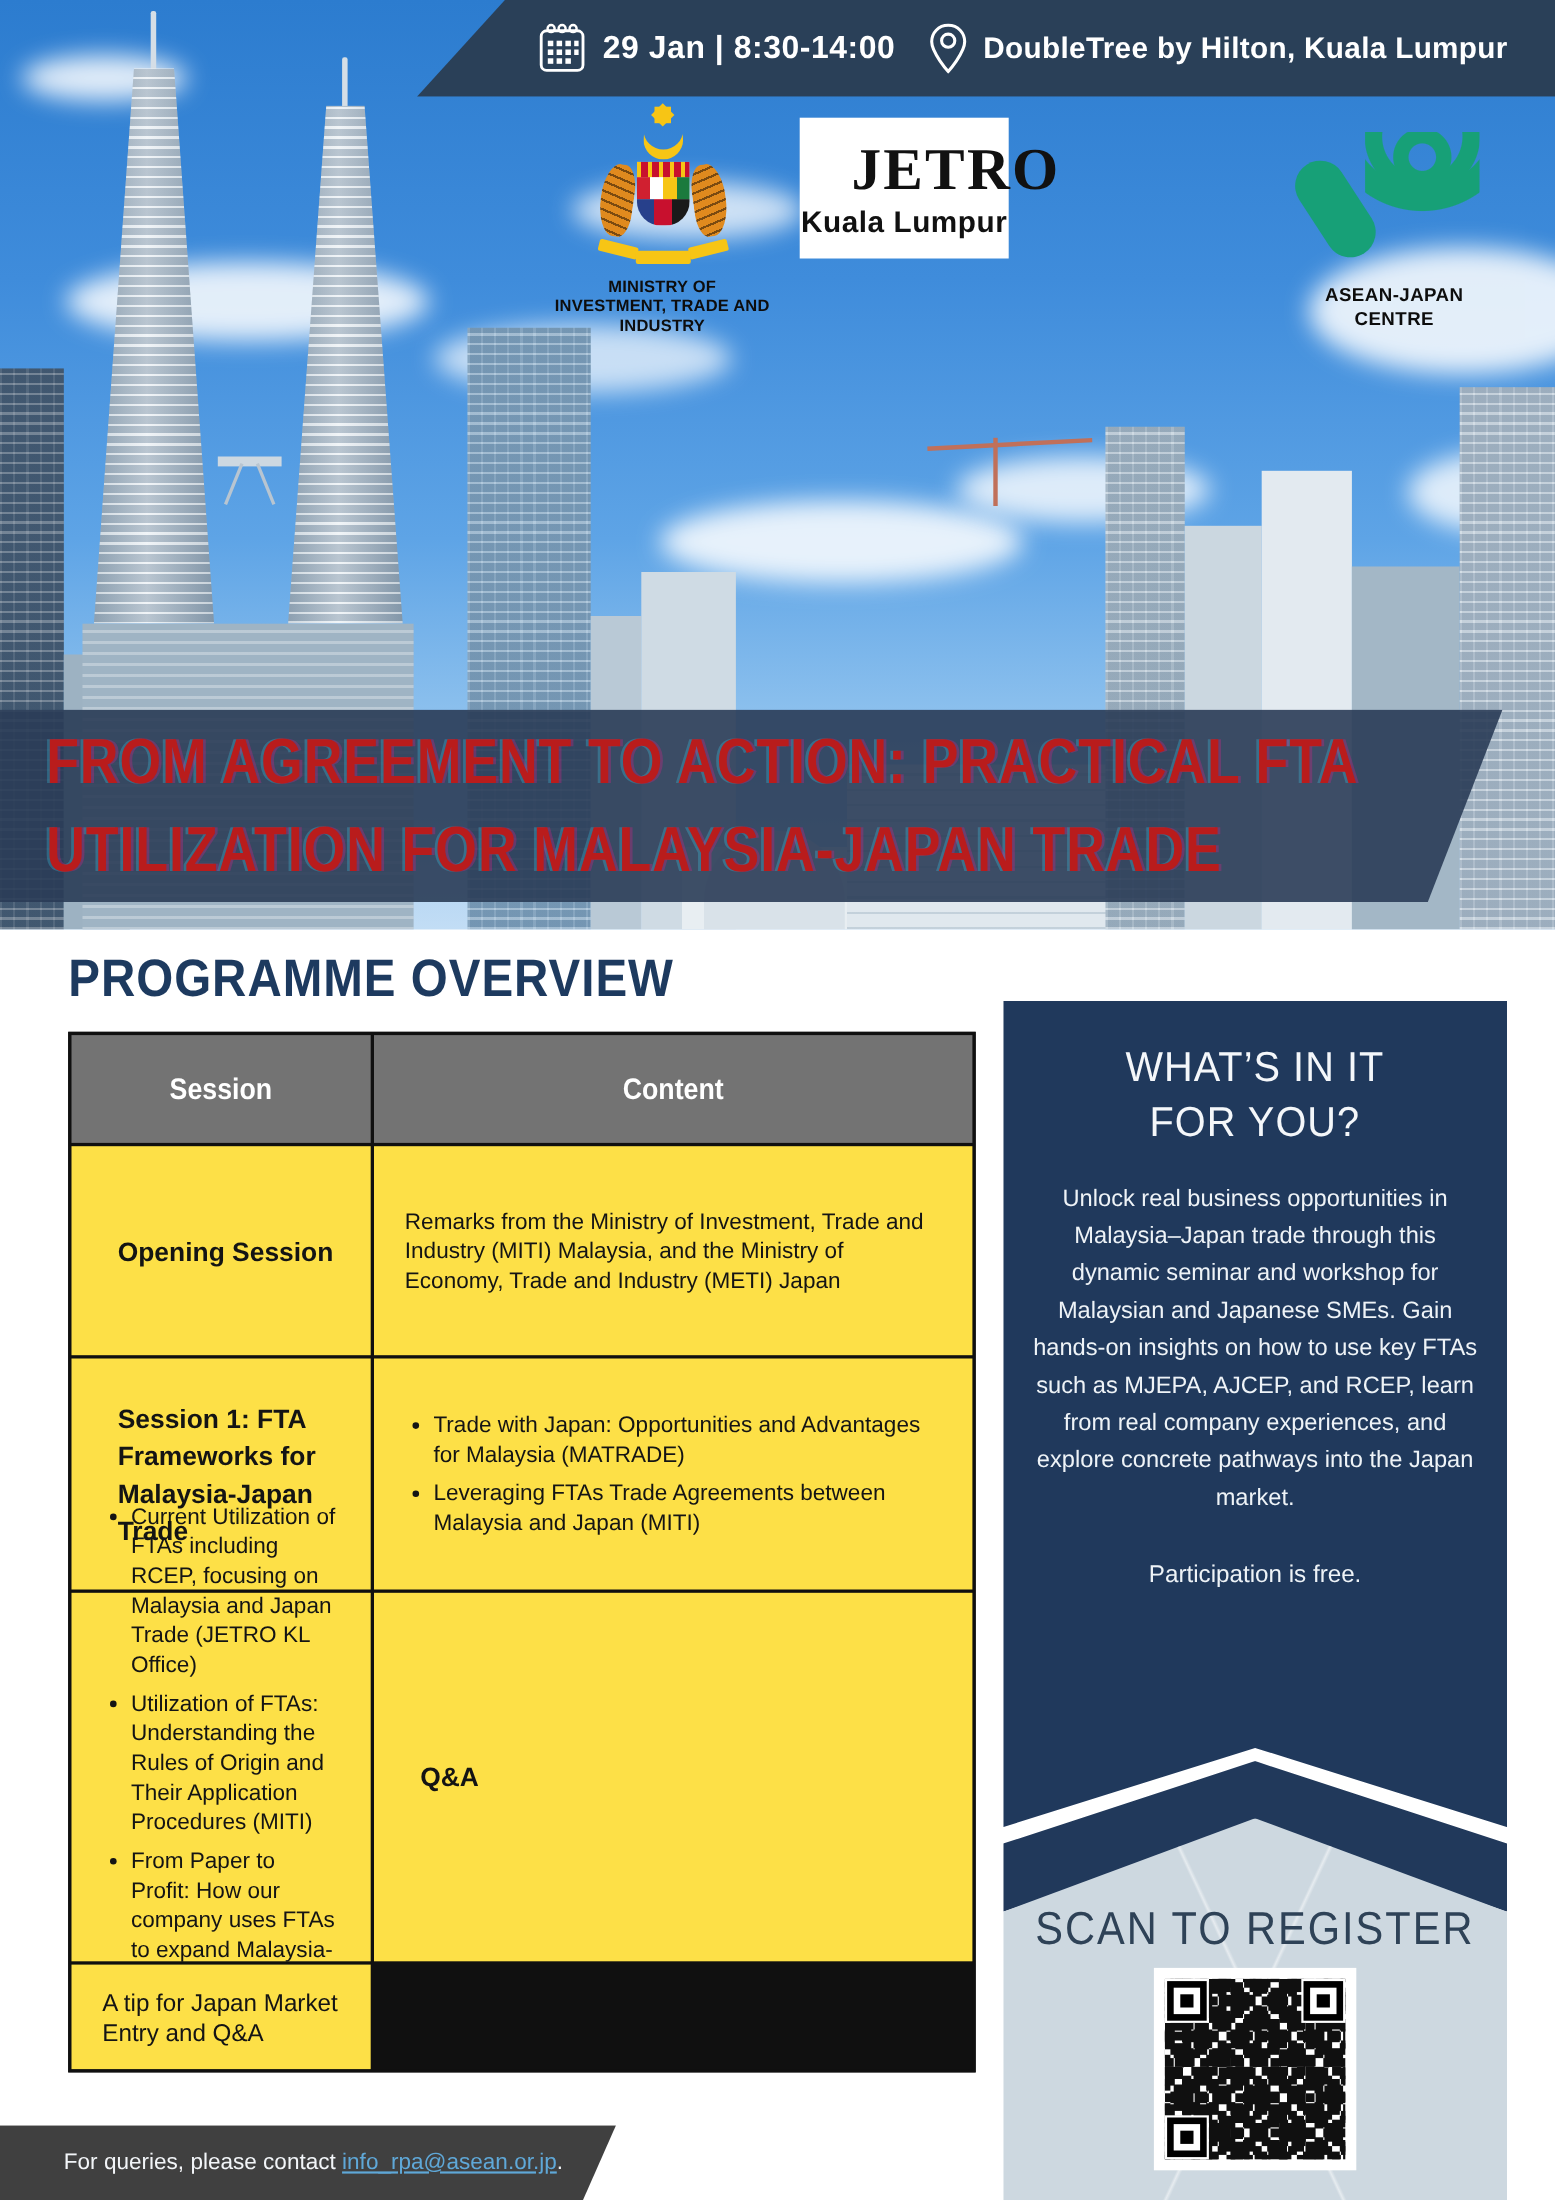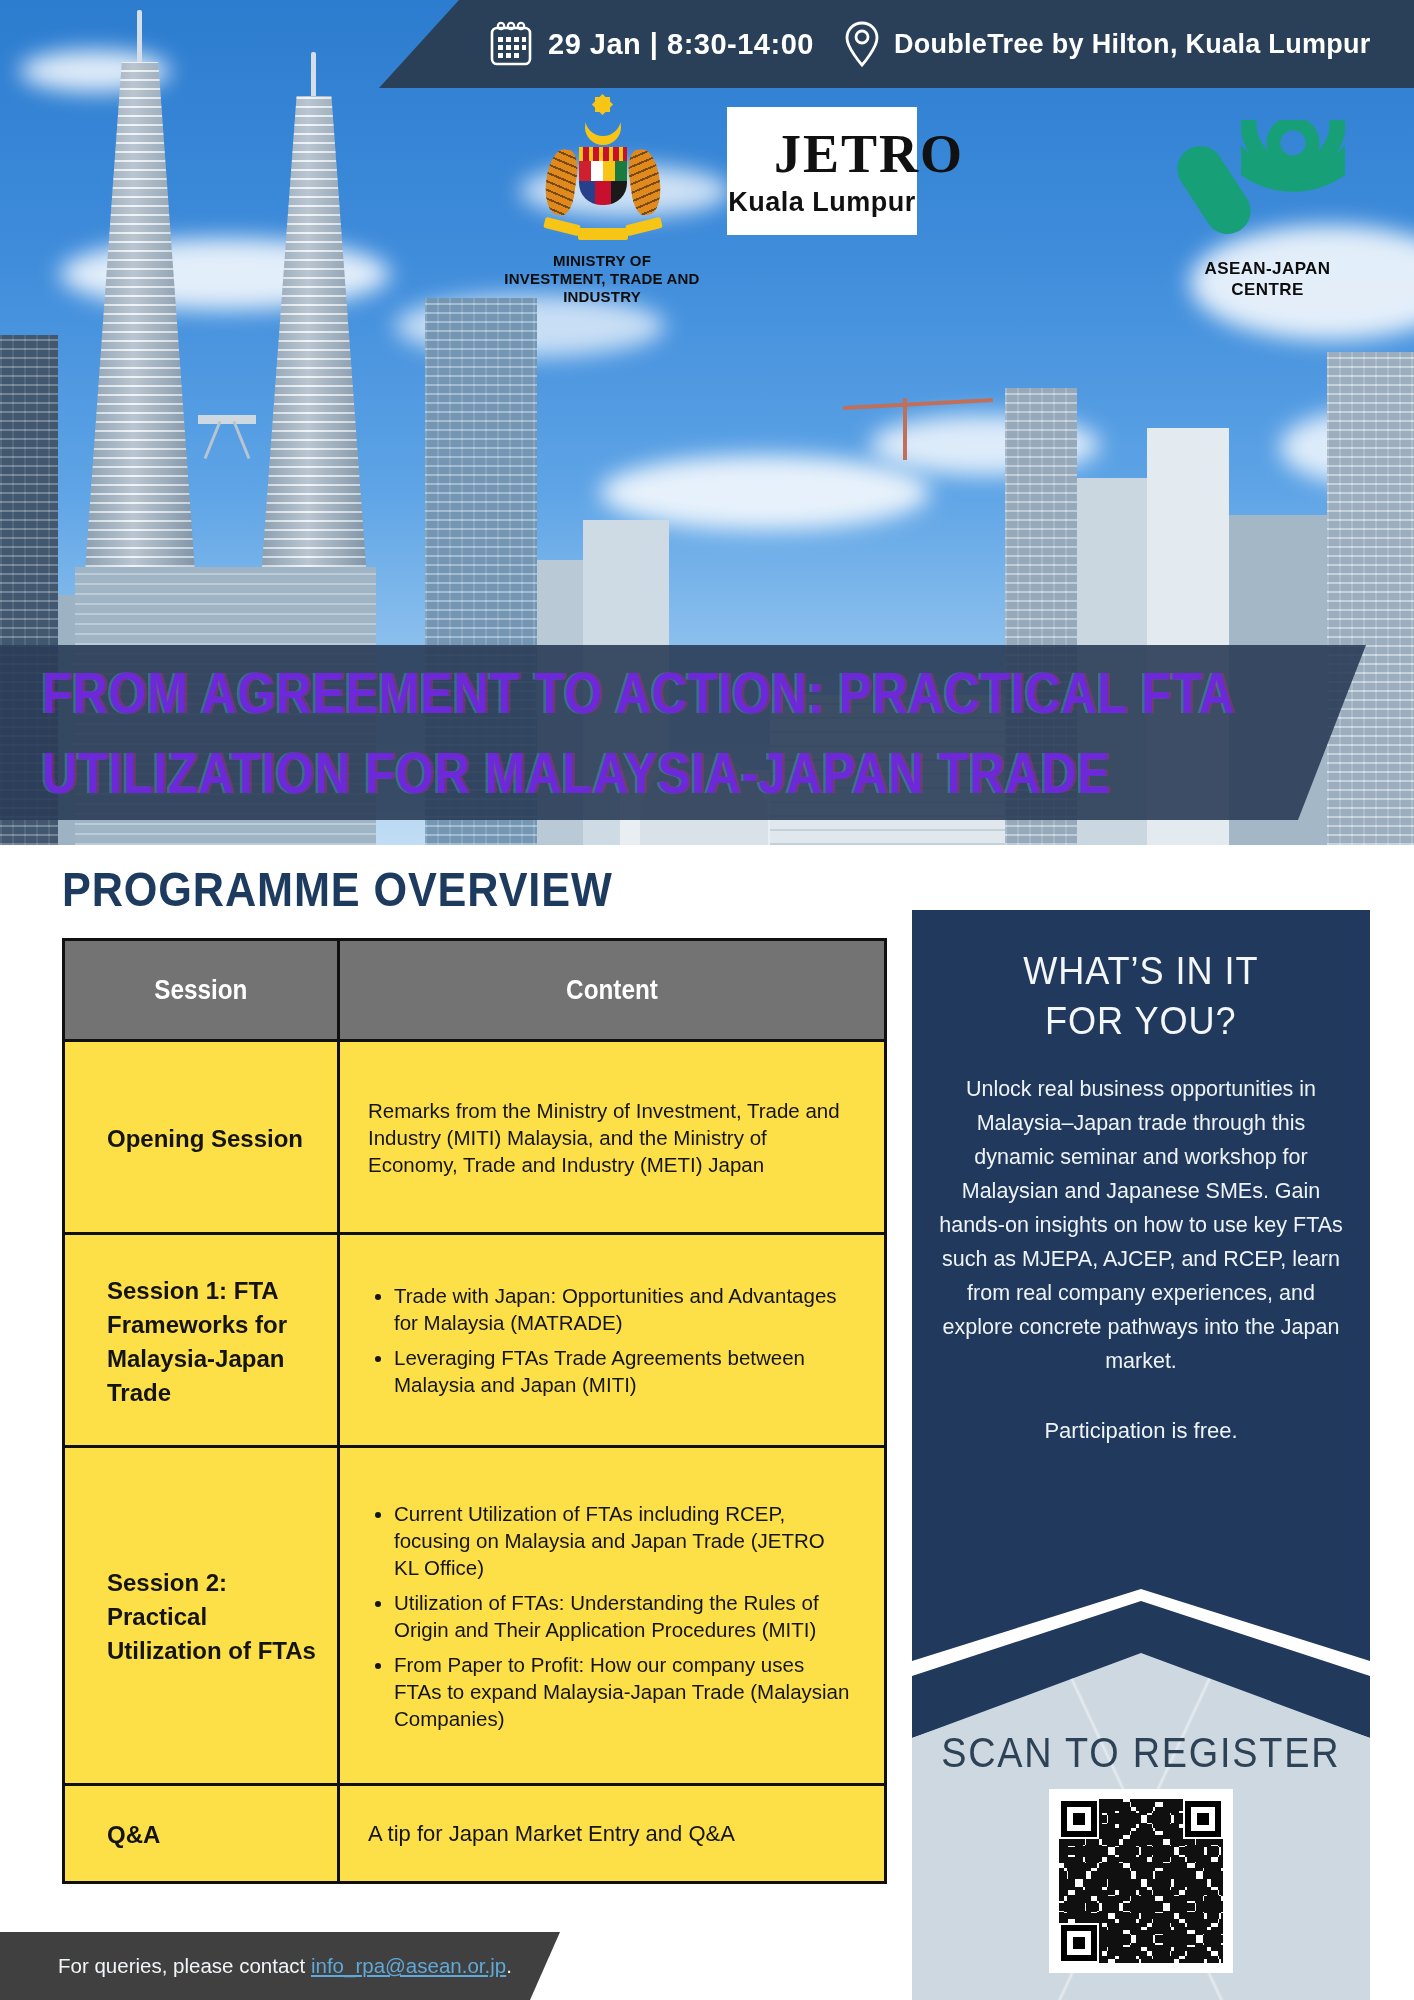--- a/index.html
+++ b/index.html
@@ -63,21 +63,21 @@
       radial-gradient(circle at 50% 22%, rgba(0,0,0,0) 0 12px, #17A077 13px 26px, rgba(0,0,0,0) 27px),
       radial-gradient(circle at 50% 4%,  rgba(0,0,0,0) 0 36px, #17A077 37px 52px, rgba(0,0,0,0) 53px),
       radial-gradient(circle at 50% -16%,rgba(0,0,0,0) 0 66px, #17A077 67px 88px, rgba(0,0,0,0) 89px);}
   .ajc-text{position:absolute;left:1185px;top:258px;width:165px;text-align:center;color:#0d0d0d;
             font-weight:bold;font-size:17px;line-height:21px;letter-spacing:.4px;}
 
   
   .title-band{position:absolute;left:0;top:645px;width:1414px;height:175px;
               background:rgba(42,60,87,.9);
               clip-path:polygon(0 0,1366px 0,1298px 100%,0 100%);
-              color:#6d28d9;padding:8px 0 0 42px;box-sizing:border-box;}
+              color:#b91c1c;padding:8px 0 0 42px;box-sizing:border-box;}
   .title-line{font-weight:bold;font-size:58px;line-height:80px;letter-spacing:1px;
               text-shadow:3px 0 0 rgba(233,30,140,.28),-3px 0 0 rgba(64,224,255,.25);}
   .title-line .cond{transform:scaleX(.84);}
 
   
   .prog-heading{position:absolute;left:62px;top:862px;margin:0;color:#1D3A5F;
                 font-size:48px;font-weight:bold;letter-spacing:1px;}
   .prog-heading .cond{transform:scaleX(.9);}
   .ptable{position:absolute;left:62px;top:938px;width:825px;border:3px solid #101010;
           background:#101010;display:grid;grid-template-columns:272px 1fr;
@@ -252,23 +252,20 @@
     <div class="cell sess">
         <span>Session 1: FTA Frameworks for Malaysia-Japan Trade</span>
       </div>
     <div class="cell cont">
       <ul>
         <li>Trade with Japan: Opportunities and Advantages for Malaysia (MATRADE)</li>
         <li>Leveraging FTAs Trade Agreements between Malaysia and Japan (MITI)</li>
       </ul>
     </div>
 
-    <div class="cell sess">
-        <span>Session 2: Practical Utilization of FTAs</span>
-      </div>
     <div class="cell cont">
       <ul>
         <li>Current Utilization of FTAs including RCEP, focusing on Malaysia and Japan Trade (JETRO KL Office)</li>
         <li>Utilization of FTAs: Understanding the Rules of Origin and Their Application Procedures (MITI)</li>
         <li>From Paper to Profit: How our company uses FTAs to expand Malaysia-Japan Trade (Malaysian Companies)</li>
       </ul>
     </div>
 
     <div class="cell sess">
         <span>Q&amp;A</span>

